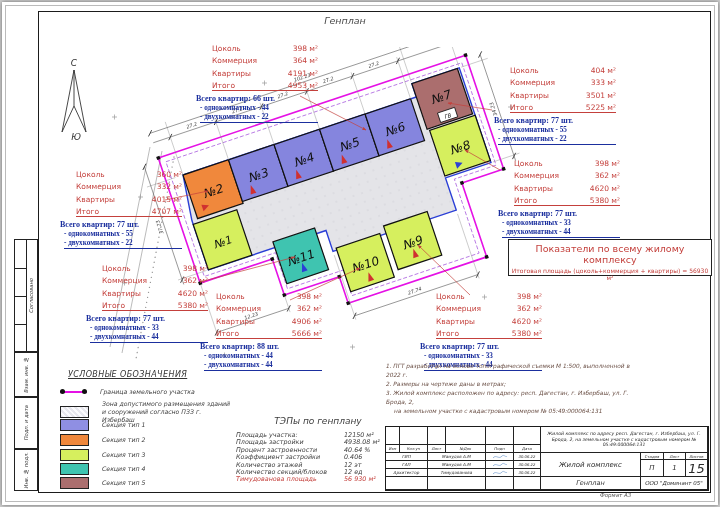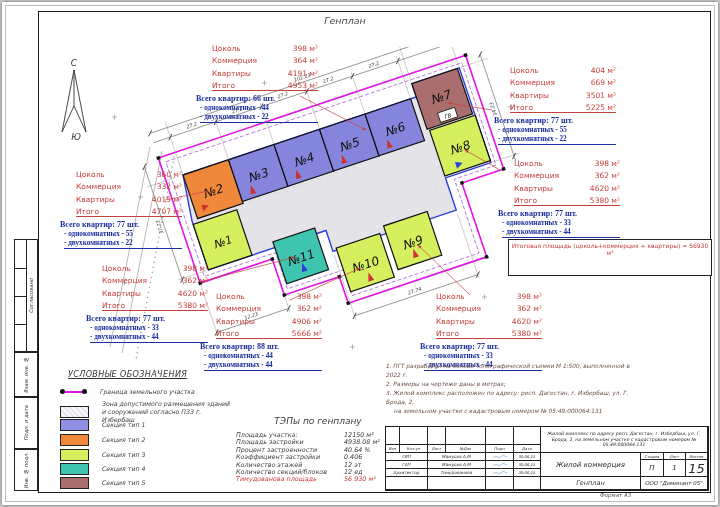--- a/index.html
+++ b/index.html
@@ -258,21 +258,21 @@
   <div class="sub blue u">- двухкомнатных  -  22</div>
 </div>
 
 <div class="stat" style="left:494px;top:62px">
   <div class="r">
       <span class="red">Цоколь</span>
       <span class="red">404 м²</span>
     </div>
   <div class="r">
       <span class="red">Коммерция</span>
-      <span class="red">669 м²</span>
+      <span class="red">333 м²</span>
     </div>
   <div class="r">
       <span class="red">Квартиры</span>
       <span class="red">3501 м²</span>
     </div>
   <div class="r last">
       <span class="red">Итого</span>
       <span class="red">5225 м²</span>
     </div>
   <div class="tot blue">Всего квартир:  77 шт.</div>
@@ -384,20 +384,21 @@
   <div class="r last">
       <span class="red">Итого</span>
       <span class="red">5380 м²</span>
     </div>
   <div class="tot blue">Всего квартир:  77 шт.</div>
   <div class="sub blue">- однокомнатных  -  33</div>
   <div class="sub blue u">- двухкомнатных  -  44</div>
 </div>
 
 <div class="sumbox">
+  <div class="t1 red">Показатели по всему жилому комплексу</div>
   <div class="t2 red">Итоговая площадь (цоколь+коммерция + квартиры) = 56930 м²</div>
 </div>
 
 <div class="leg-title">УСЛОВНЫЕ ОБОЗНАЧЕНИЯ</div>
 
 <div class="leg-item" style="top:386px">
   <span class="sw bound">
       <span class="ln"></span>
       <span class="d1"></span>
       <span class="d2"></span>
@@ -508,21 +509,21 @@
       </svg>
   </div>
   <div class="cell" style="left:128px;top:42px;width:27px;height:8px;font-size:3.8px">30.06.22</div>
 
   <div class="cell" style="left:0;top:50px;width:42px;height:12.6px"></div>
   <div class="cell" style="left:42px;top:50px;width:58px;height:12.6px"></div>
   <div class="cell" style="left:100px;top:50px;width:28px;height:12.6px"></div>
   <div class="cell" style="left:128px;top:50px;width:27px;height:12.6px"></div>
 
   <div class="cell" style="left:155px;top:0;width:167px;height:26px;font-size:4.6px;line-height:1.3;padding:1px 3px">Жилой комплекс по адресу респ. Дагестан, г. Избербаш, ул. Г. Брода, 2, на земельном участке с кадастровым номером № 05:49:000064:131</div>
-  <div class="cell" style="left:155px;top:26px;width:100px;height:24px;font-size:7px">Жилой коммерция</div>
+  <div class="cell" style="left:155px;top:26px;width:100px;height:24px;font-size:7px">Жилой комплекс</div>
   <div class="cell" style="left:255px;top:26px;width:23px;height:7px;font-size:3.8px">Стадия</div>
   <div class="cell" style="left:278px;top:26px;width:22px;height:7px;font-size:3.8px">Лист</div>
   <div class="cell" style="left:300px;top:26px;width:22px;height:7px;font-size:3.8px">Листов</div>
   <div class="cell" style="left:255px;top:33px;width:23px;height:17px;font-size:7px">П</div>
   <div class="cell" style="left:278px;top:33px;width:22px;height:17px;font-size:7px">1</div>
   <div class="cell" style="left:300px;top:33px;width:22px;height:17px;font-size:13px">15</div>
   <div class="cell" style="left:155px;top:50px;width:100px;height:12.6px;font-size:6.5px">Генплан</div>
   <div class="cell" style="left:255px;top:50px;width:67px;height:12.6px;font-size:5.5px">ООО "Доминант 05"</div>
 </div>
 <div class="fmt">Формат А3</div>

